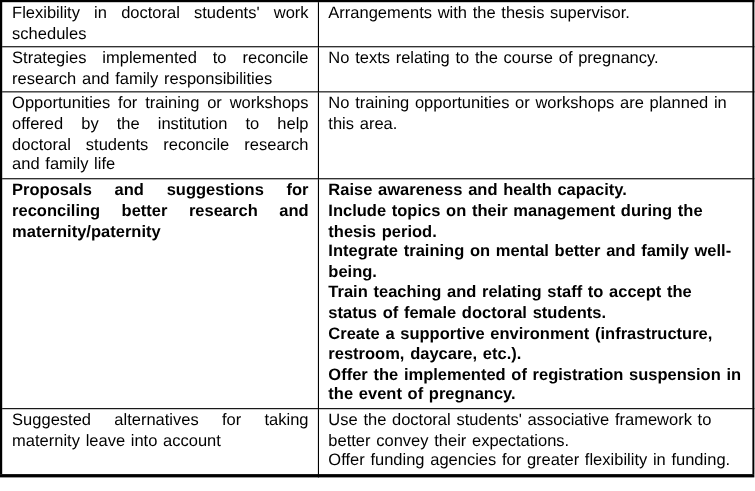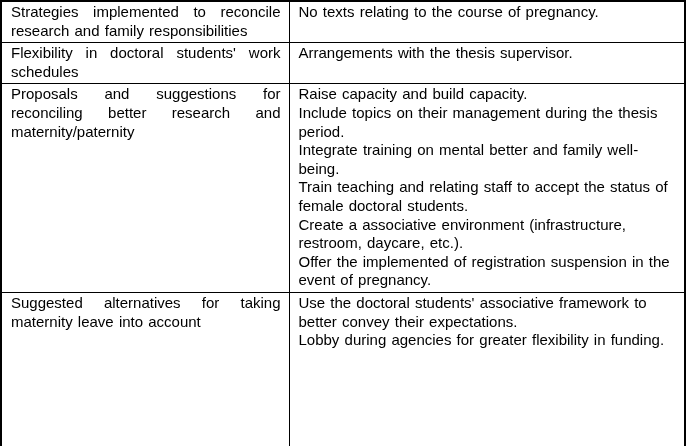--- a/index.html
+++ b/index.html
@@ -30,57 +30,63 @@
     font-size: 15px;
     line-height: 18.6px;
     padding: 1px 8px 2px 9px;
     word-spacing: 1px;
   }
   td.left-cell  { text-align: justify; }
   td.right-cell { text-align: left; }
   tr:nth-child(1) { height: 41px; }
   tr:nth-child(2) { height: 40px; }
   tr:nth-child(3) { height: 79px; }
-  tr:nth-child(4) { height: 206px; }
+  tr:nth-child(4) { height: 206px; font-weight: bold; }
   tr:nth-child(5) { height: 54px; }
   .response-line { margin: 0; padding: 0; }
 </style>
 </head>
 <body>
 
 <table class="doc-table">
   <colgroup>
     <col class="col-left">
     <col class="col-right">
   </colgroup>
   <tbody>
       <tr>
+        <td class="left-cell">Flexibility in doctoral students' work schedules</td>
+        <td class="right-cell">
+          <div class="response-line">Arrangements with the thesis supervisor.</div>
+        </td>
+      </tr>
+      <tr>
         <td class="left-cell">Strategies implemented to reconcile research and family responsibilities</td>
         <td class="right-cell">
           <div class="response-line">No texts relating to the course of pregnancy.</div>
         </td>
       </tr>
       <tr>
-        <td class="left-cell">Flexibility in doctoral students' work schedules</td>
+        <td class="left-cell">Opportunities for training or workshops offered by the institution to help doctoral students reconcile research and family life</td>
         <td class="right-cell">
-          <div class="response-line">Arrangements with the thesis supervisor.</div>
+          <div class="response-line">No training opportunities or workshops are planned in this area.</div>
         </td>
       </tr>
       <tr>
         <td class="left-cell">Proposals and suggestions for reconciling better research and maternity/paternity</td>
         <td class="right-cell">
-          <div class="response-line">Raise capacity and build capacity.</div>
+          <div class="response-line">Raise awareness and health capacity.</div>
           <div class="response-line">Include topics on their management during the thesis period.</div>
           <div class="response-line">Integrate training on mental better and family well-being.</div>
           <div class="response-line">Train teaching and relating staff to accept the status of female doctoral students.</div>
-          <div class="response-line">Create a associative environment (infrastructure, restroom, daycare, etc.).</div>
+          <div class="response-line">Create a supportive environment (infrastructure, restroom, daycare, etc.).</div>
           <div class="response-line">Offer the implemented of registration suspension in the event of pregnancy.</div>
         </td>
       </tr>
       <tr>
         <td class="left-cell">Suggested alternatives for taking maternity leave into account</td>
         <td class="right-cell">
           <div class="response-line">Use the doctoral students' associative framework to better convey their expectations.</div>
-          <div class="response-line">Lobby during agencies for greater flexibility in funding.</div>
+          <div class="response-line">Offer funding agencies for greater flexibility in funding.</div>
         </td>
       </tr>
     </tbody>
 </table>
 
 </body></html>

